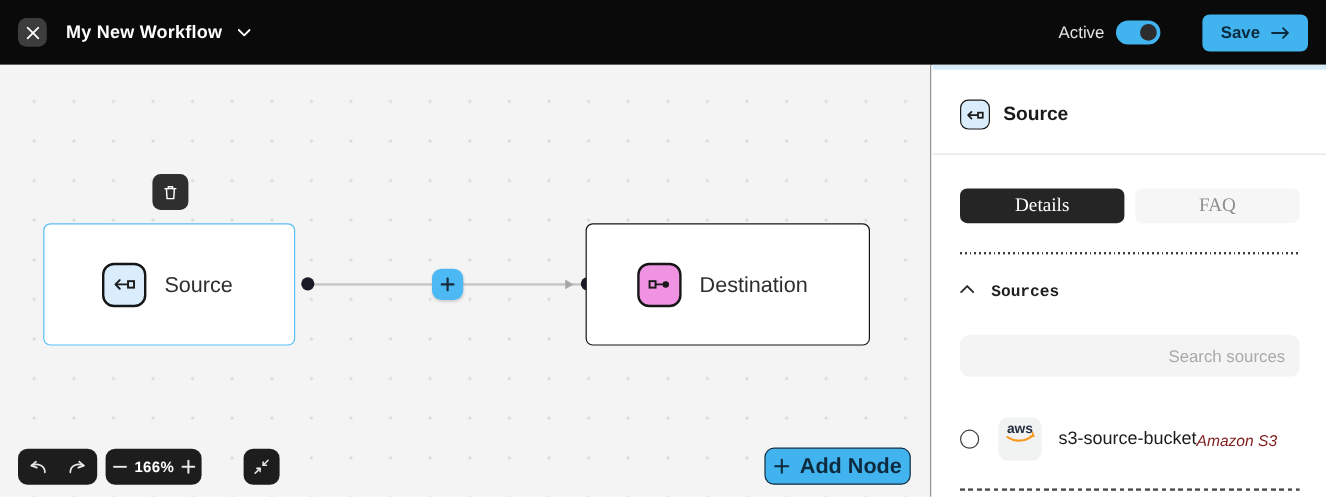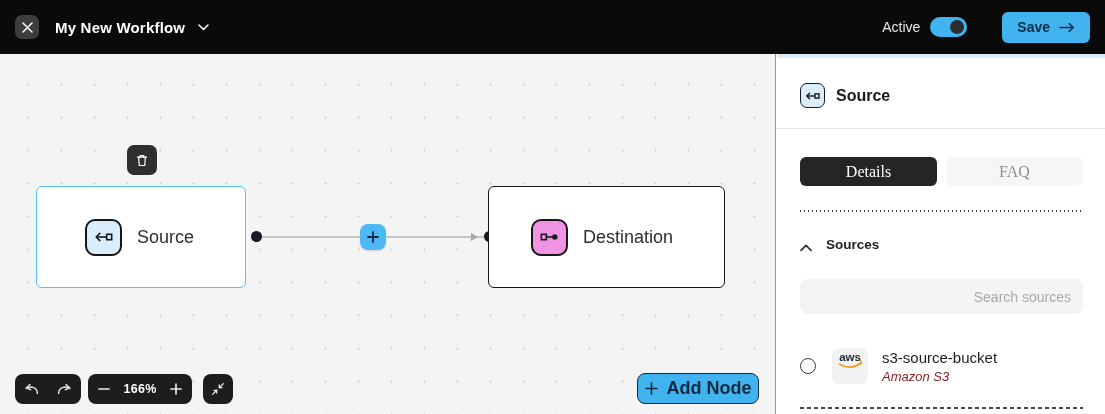--- a/index.html
+++ b/index.html
@@ -45,21 +45,21 @@
                 border-top:4px solid transparent; border-bottom:4px solid transparent; border-left:7px solid #a8a8a8; }
   .edge-handle { position:absolute; top:177px; width:11px; height:11px; border-radius:50%; background:#1a1a26; cursor:pointer; }
   .handle-src { left:251px; } .handle-dst { left:484px; }
   .edge-plus-btn { position:absolute; left:360px; top:170px; width:26px; height:26px; background:#4cb9f4;
                    border:none; border-radius:8px; display:flex; align-items:center; justify-content:center;
                    cursor:pointer; box-shadow:0 1px 2px rgba(0,0,0,.15); }
 
   .ctl-group { position:absolute; top:320px; height:30px; background:#1d1d1d; border-radius:8px;
                display:flex; align-items:center; justify-content:space-around; }
   .ctl-undo-redo { left:15px; width:66px; }
-  .ctl-zoom { left:88px; width:104px; }
+  .ctl-zoom { left:88px; width:80px; }
   .ctl-fit { left:203px; width:30px; }
   .ctl-btn { background:none; border:none; display:flex; align-items:center; justify-content:center;
              cursor:pointer; padding:0 6px; height:100%; }
   .zoom-value { color:#fff; font-size:12.5px; font-weight:700; letter-spacing:.3px; }
 
   .add-node-btn { position:absolute; left:637px; top:319px; width:122px; height:31px; background:#41b4f0;
                   border:1.5px solid #112c3f; border-radius:8px; display:flex; align-items:center;
                   justify-content:center; gap:9px; cursor:pointer; }
   .add-node-btn span { font-size:18px; font-weight:700; color:#0e2a3d; }
 
@@ -74,33 +74,33 @@
 
   .tabs { display:flex; gap:9px; margin:28px 22px 0 23px; }
   .tab { flex:1; height:29px; border:none; border-radius:6px; font-size:16px; display:flex;
          align-items:center; justify-content:center; cursor:pointer; font-family:Liberation Serif, serif; }
   .tab-active { background:#252525; color:#fff; }
   .tab-inactive { background:#f6f6f6; color:#909090; }
 
   .dotted-divider { margin:24px 22px 0 23px; height:2px;
     background-image:repeating-linear-gradient(to right,#3c3c3c 0 1.5px, transparent 1.5px 4px); }
 
-  .section-header { margin:25px 22px 0 23px; display:flex; align-items:flex-end; gap:14px; cursor:pointer; }
+  .section-header { margin:25px 22px 0 23px; display:flex; align-items:flex-start; gap:14px; cursor:pointer;font-family:Liberation Mono, monospace; }
   .section-label { font-size:13.5px; font-weight:700; color:#1f1f1f; }
 
   .search-input { display:block; margin:27px 22px 0 23px; width:283px; height:35px; background:#f4f4f4;
                   border:none; border-radius:8px; padding:0 12px; font-size:14px; color:#333;
                   font-family:inherit; outline:none;text-align:right; }
   .search-input::placeholder { color:#a9a9a9; }
 
   .source-item { margin:34px 22px 0 23px; display:flex; align-items:center; cursor:pointer; }
   .radio { width:16px; height:16px; border:1.5px solid #3f3f3f; border-radius:50%; background:#fff; flex:0 0 auto; }
   .aws-logo { width:36px; height:36px; background:#f1f2f2; border-radius:8px; margin-left:16px;
               display:flex; align-items:flex-start; justify-content:center; flex:0 0 auto; }
-  .item-text { margin-left:14px; display:flex; flex-direction:column; }
+  .item-text { margin-left:14px; display:flex; flex-direction:row; }
   .item-name { font-size:15px; color:#1c1c1c; }
   .item-sub { font-size:13px; color:#7f1d1d; margin-top:3px;font-style:italic; }
 
   .dashed-divider { margin:23px 22px 0 23px; height:2px;
     background-image:repeating-linear-gradient(to right,#4a4a4a 0 4px, transparent 4px 7px); }
 </style>
 </head>
 <body>
 
 <header class="topbar">

